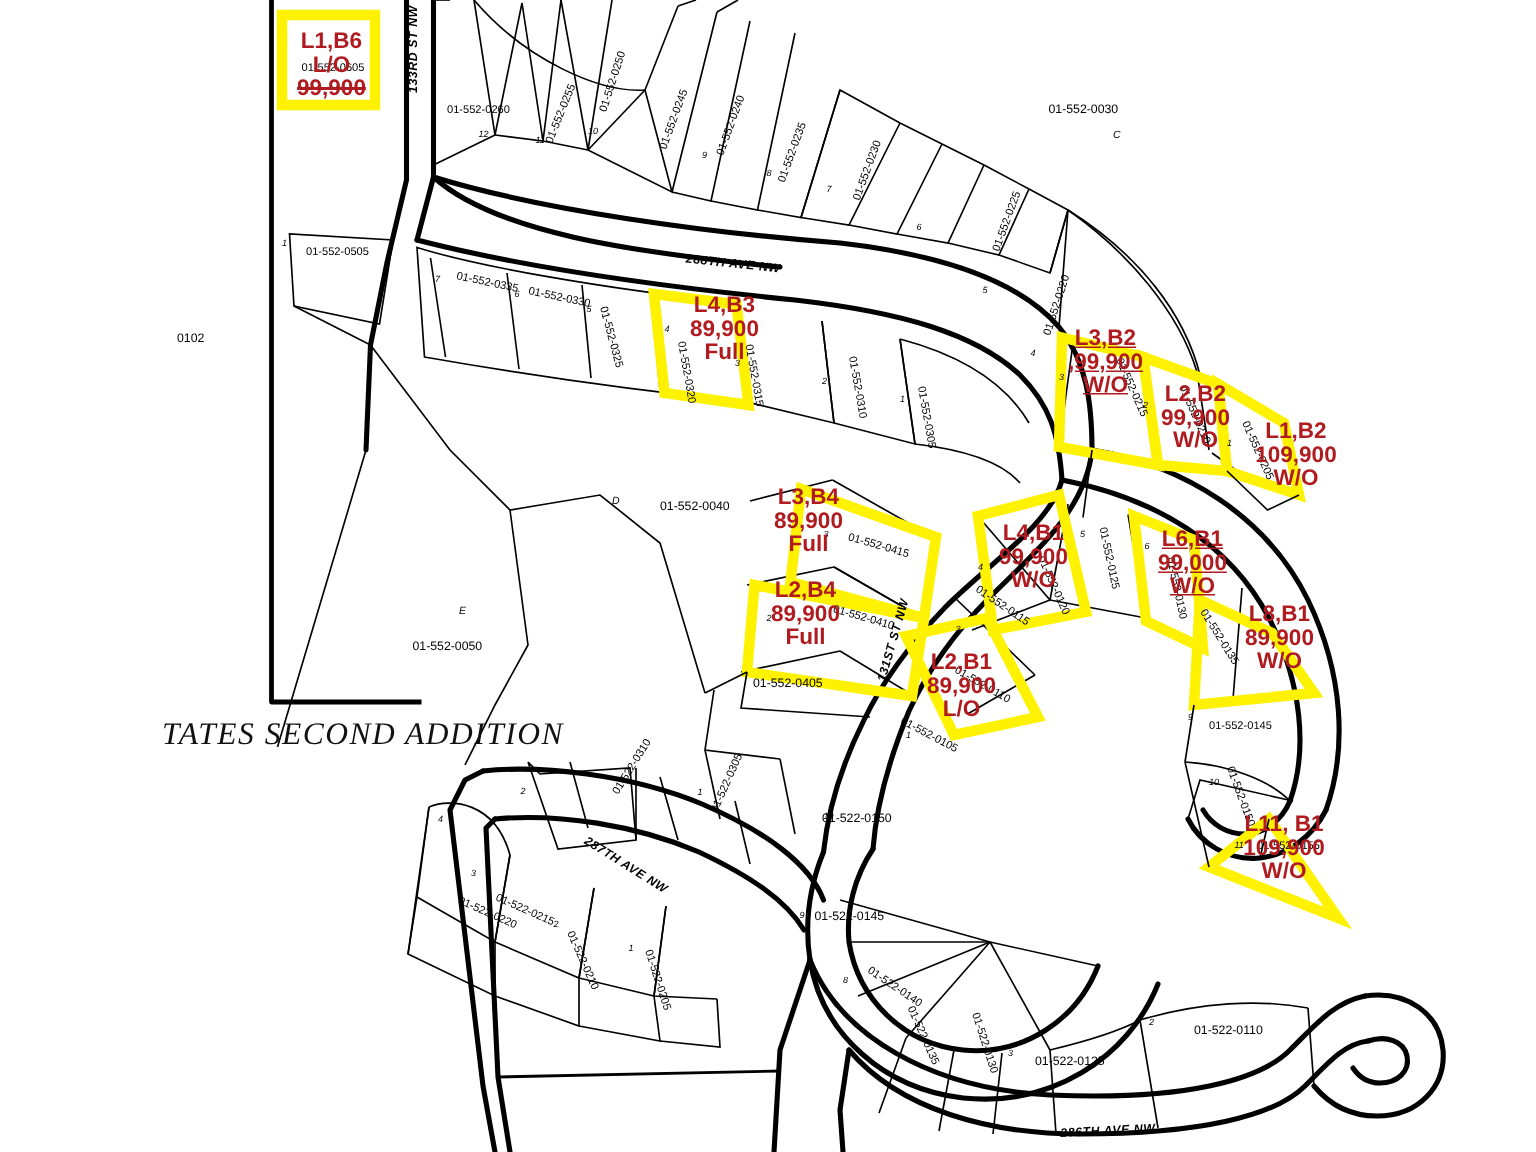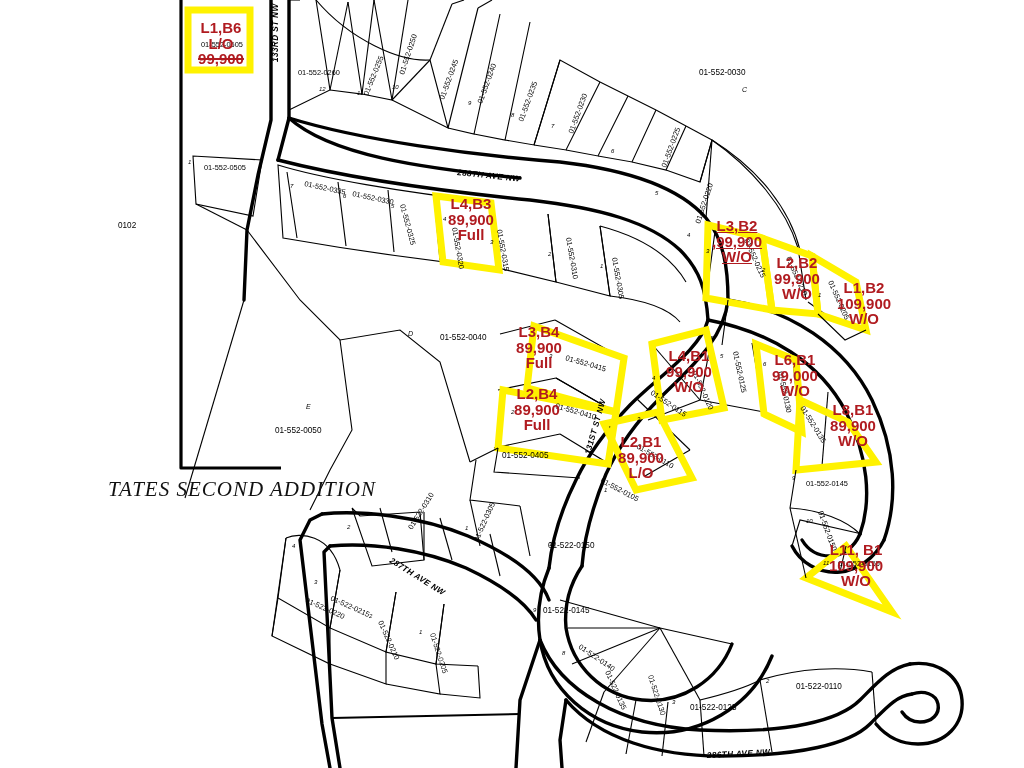--- a/index.html
+++ b/index.html
@@ -373,21 +373,21 @@
   <div class="ann strike" style="left:186px;top:20px;width:70px;">
     <div class="l1">L1,B6</div>
     <div class="l2">L/O</div>
     <div class="l3">99,900</div>
   </div>
   <path></path>
   <svg style="position:absolute;left:0;top:0;width:1024px;height:768px;pointer-events:none;">
     <path class="hl" d="M188,10 L250,10 L250,70 L188,70 Z"></path>
   </svg>
 
-  <div class="ann" style="left:440px;top:196px;width:62px;">
+  <div class="ann" style="left:452px;top:196px;width:62px;">
     <div class="l1">L4,B3</div>
     <div class="l2">89,900</div>
     <div class="l3">Full</div>
   </div>
 
   <div class="ann" style="left:704px;top:218px;width:66px;text-decoration:underline;">
     <div class="l1">L3,B2</div>
     <div class="l2">,99,900</div>
     <div class="l3">W/O</div>
   </div>
@@ -421,21 +421,21 @@
     <div class="l2">99,900</div>
     <div class="l3">W/O</div>
   </div>
 
   <div class="ann" style="left:608px;top:422px;width:66px;margin-top:12px;">
     <div class="l1">L2,B1</div>
     <div class="l2">89,900</div>
     <div class="l3">L/O</div>
   </div>
 
-  <div class="ann" style="left:762px;top:352px;width:66px;">
+  <div class="ann" style="left:762px;top:352px;width:66px;text-decoration:underline;">
     <div class="l1">L6,B1</div>
     <div class="l2">99,000</div>
     <div class="l3">W/O</div>
   </div>
 
   <div class="ann" style="left:820px;top:402px;width:66px;">
     <div class="l1">L8,B1</div>
     <div class="l2">89,900</div>
     <div class="l3">W/O</div>
   </div>

